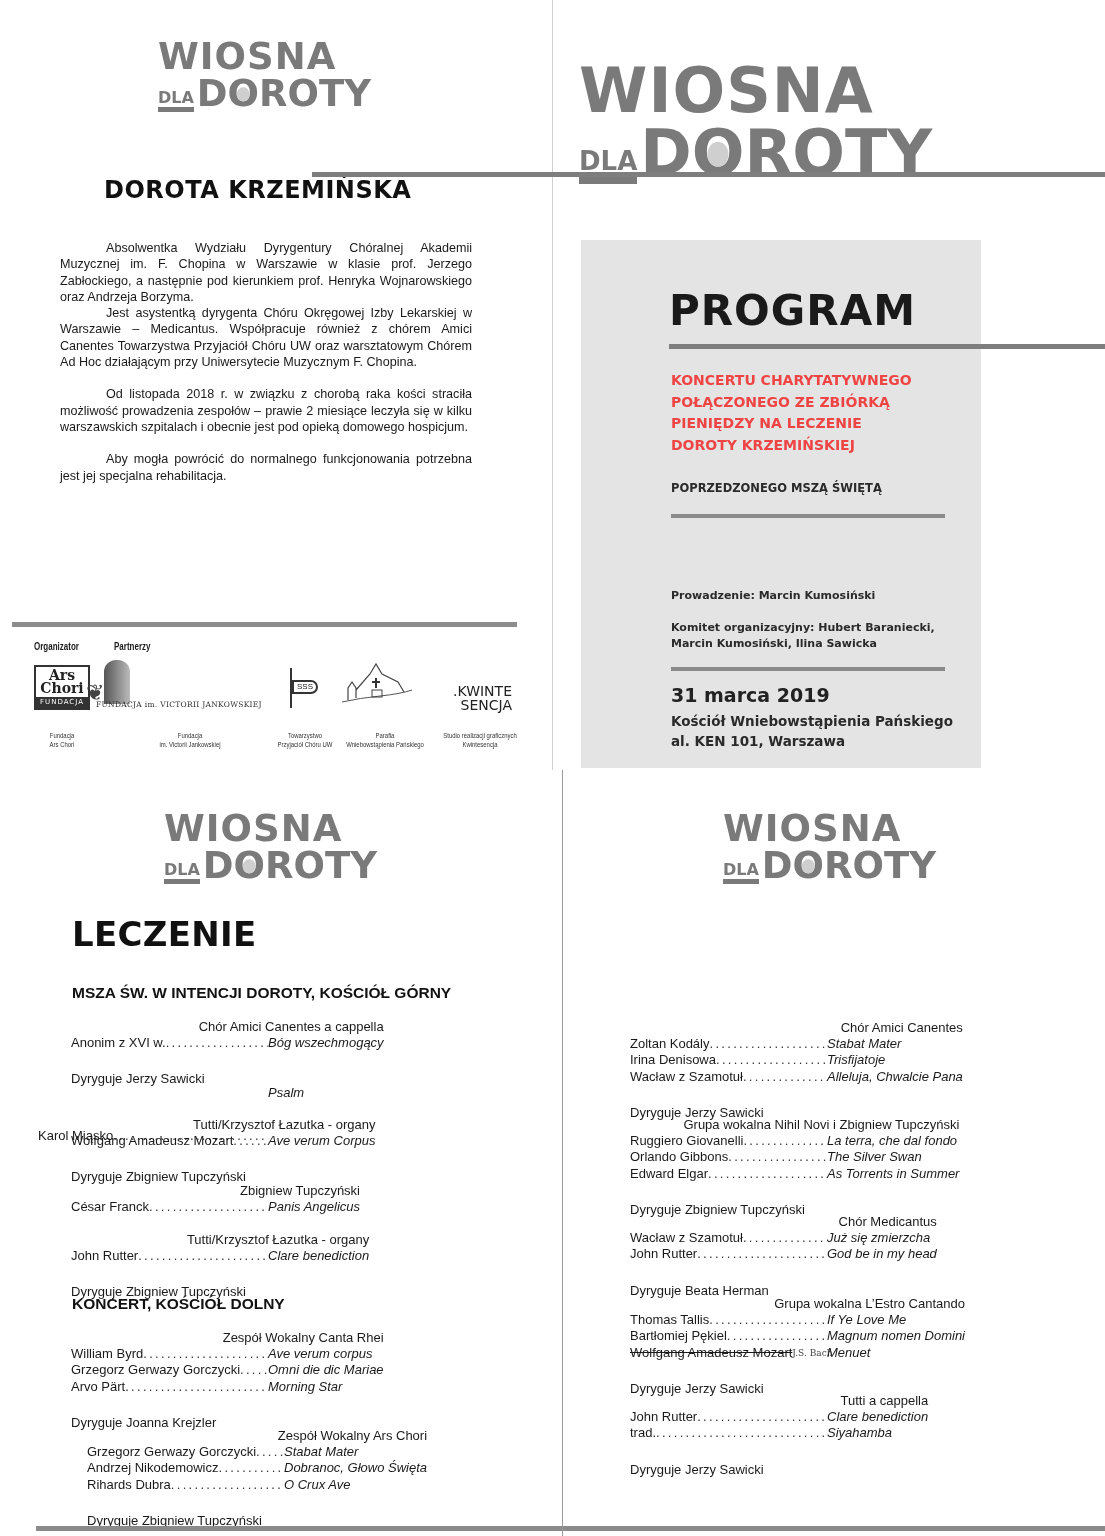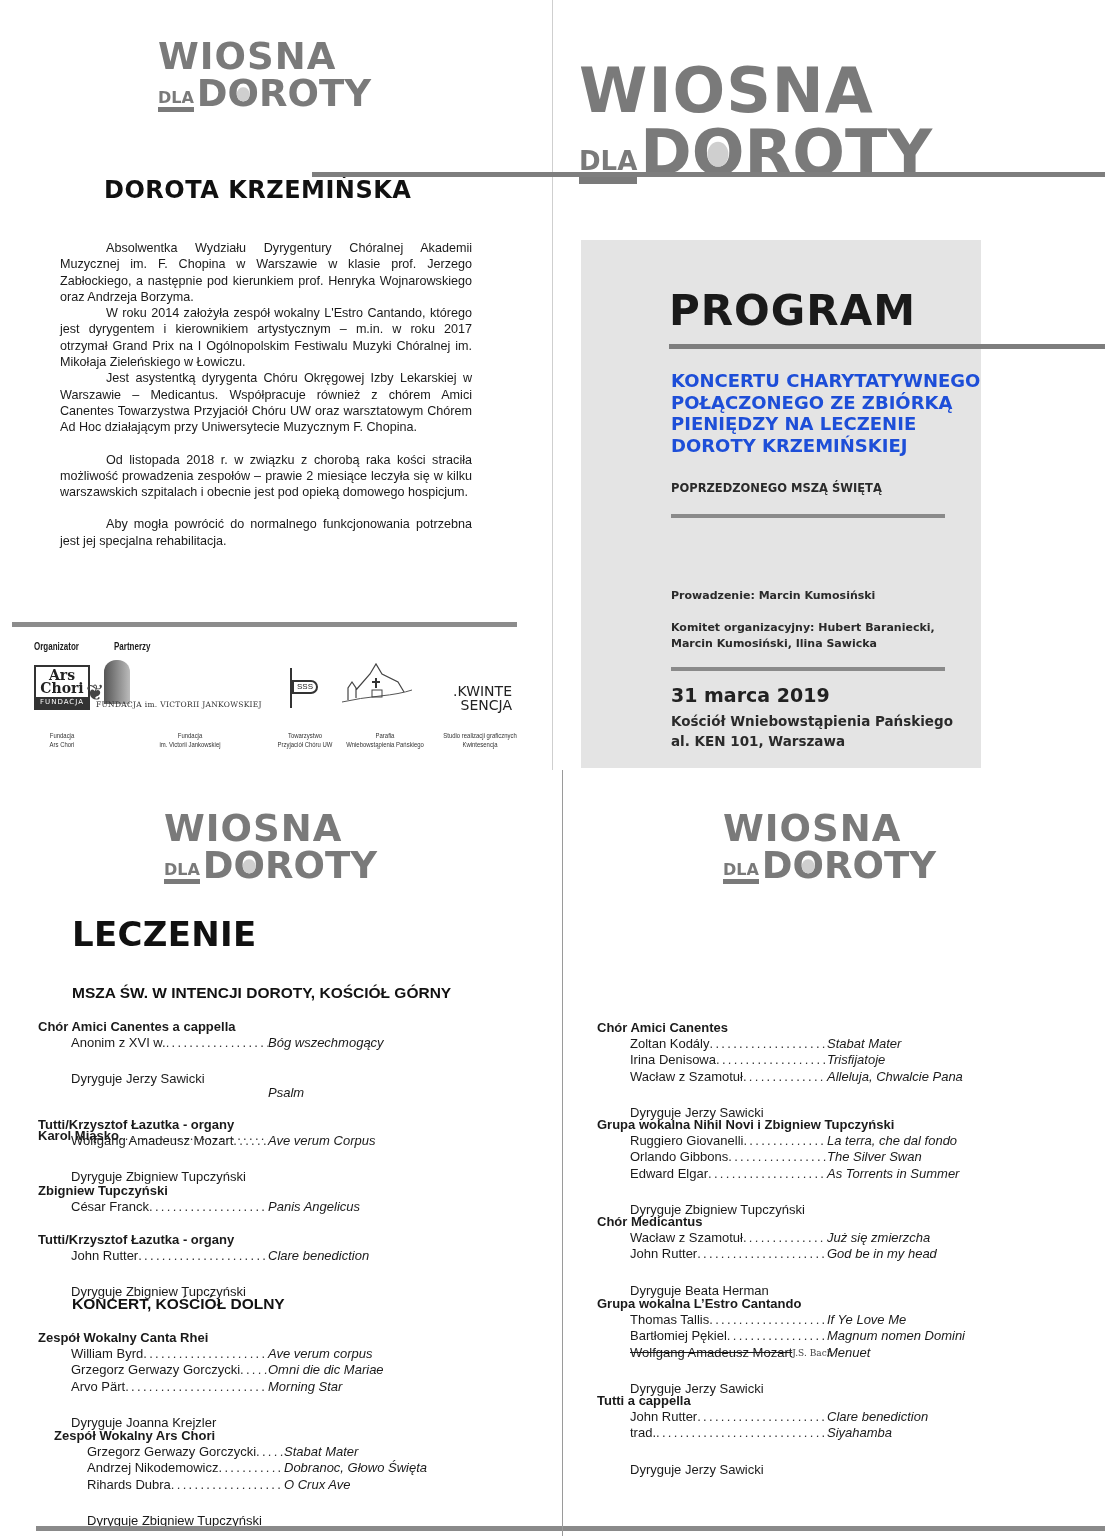--- a/index.html
+++ b/index.html
@@ -42,34 +42,34 @@
   .tow .bar { position: absolute; left: 4px; top: 0; width: 2px; height: 40px; background: #333; }
   .tow .sh { position: absolute; left: 6px; top: 12px; width: 26px; height: 14px; border: 2px solid #333; border-radius: 0 8px 8px 0; font-size: 8px; text-align: center; line-height: 10px; }
   .par { left: 340px; top: 660px; width: 74px; height: 46px; }
   .kwi { left: 432px; top: 684px; font-family: "DejaVu Sans", sans-serif; font-size: 14px; line-height: 14px; color: #222; text-align: right; width: 80px; }
   .cap { position: absolute; top: 731px; font-size: 7px; line-height: 9px; text-align: center; color: #333; transform: scaleX(0.85); }
 
   
   .prog-panel { position: absolute; left: 28px; top: 240px; width: 400px; height: 528px; background: #e4e4e4; }
   .prog-title { position: absolute; left: 116px; top: 286px; font-family: "DejaVu Sans", sans-serif; font-size: 42px; font-weight: bold; color: #1a1a1a; letter-spacing: 1px; }
   .rule-prog { position: absolute; left: 116px; top: 344px; width: 437px; height: 5px; background: #7e7e7e; }
-  .prog-sub { position: absolute; left: 118px; top: 370px; font-family: "DejaVu Sans", sans-serif; font-size: 18px; font-weight: bold; line-height: 21.5px; color: #1d4ed8; }
+  .prog-sub { position: absolute; left: 118px; top: 370px; font-family: "DejaVu Sans", sans-serif; font-size: 14px; font-weight: bold; line-height: 21.5px; color: #ef4444; }
   .prog-sub2 { position: absolute; left: 118px; top: 481px; font-family: "DejaVu Sans", sans-serif; font-size: 11.5px; font-weight: bold; color: #2a2a2a; }
   .rule-prog2 { position: absolute; left: 118px; top: 514px; width: 274px; height: 4px; background: #8a8a8a; }
   .prog-info { position: absolute; left: 118px; font-family: "DejaVu Sans", sans-serif; font-size: 11px; line-height: 16px; color: #2a2a2a; font-weight: 600; }
   .rule-prog3 { position: absolute; left: 118px; top: 667px; width: 274px; height: 4px; background: #8a8a8a; }
   .prog-date { position: absolute; left: 118px; top: 684px; font-family: "DejaVu Sans", sans-serif; font-size: 19px; font-weight: bold; color: #222; }
   .prog-place { position: absolute; left: 118px; top: 711px; font-family: "DejaVu Sans", sans-serif; font-size: 13.5px; line-height: 20px; font-weight: bold; color: #2a2a2a; }
 
   
   .rep-title { position: absolute; left: 72px; top: 144px; font-family: "DejaVu Sans", sans-serif; font-size: 34px; font-weight: bold; color: #111; letter-spacing: 0.3px; }
   .rule-rep { position: absolute; left: 312px; top: 172px; width: 793px; height: 5px; background: #7e7e7e; }
   .sect { position: absolute; left: 72px; font-size: 15.5px; font-weight: bold; color: #111; }
   .grp { position: absolute; font-size: 13px; line-height: 16.2px; color: #1a1a1a; }
-  .grp .gh { font-weight: bold; }
+  .grp .gh { font-weight: normal; text-align: right; }
   .grp .row { display: flex; padding-left: 33px; white-space: nowrap; }
   .grp .comp { flex: none; }
   .grp .dots { flex: none; overflow: hidden; color: #333; letter-spacing: 2.3px; }
   .grp .work { font-style: italic; flex: none; }
   .grp .cond { padding-left: 33px; margin-top: 20px; }
   .grp .dl { width: 230px; display: flex; }
   .grp .dl .dots { flex: 1; text-align: left; }
   .strike { text-decoration: line-through; }
   .hand { font-family: "DejaVu Serif", serif; font-size: 9px; color: #444; }
   .rule-bottom { position: absolute; top: 756px; height: 5px; background: #8a8a8a; }
@@ -83,21 +83,20 @@
     <span class="l2">
         <span class="dla">DLA</span>
         <span>D</span>
         <span class="o">O</span>
         <span>ROTY</span>
       </span>
   </div>
   <div class="bio-title">DOROTA KRZEMIŃSKA</div>
   <div class="bio">
     <p>Absolwentka Wydziału Dyrygentury Chóralnej Akademii Muzycznej im. F. Chopina w Warszawie w klasie prof. Jerzego Zabłockiego, a następnie pod kierunkiem prof. Henryka Wojnarowskiego oraz Andrzeja Borzyma.</p>
-    <p>W roku 2014 założyła zespół wokalny L'Estro Cantando, którego jest dyrygentem i kierownikiem artystycznym – m.in. w roku 2017 otrzymał Grand Prix na I Ogólnopolskim Festiwalu Muzyki Chóralnej im. Mikołaja Zieleńskiego w Łowiczu.</p>
     <p>Jest asystentką dyrygenta Chóru Okręgowej Izby Lekarskiej w Warszawie – Medicantus. Współpracuje również z chórem Amici Canentes Towarzystwa Przyjaciół Chóru UW oraz warsztatowym Chórem Ad Hoc działającym przy Uniwersytecie Muzycznym F. Chopina.</p>
     <p class="gap">Od listopada 2018 r. w związku z chorobą raka kości straciła możliwość prowadzenia zespołów – prawie 2 miesiące leczyła się w kilku warszawskich szpitalach i obecnie jest pod opieką domowego hospicjum.</p>
     <p class="gap">Aby mogła powrócić do normalnego funkcjonowania potrzebna jest jej specjalna rehabilitacja.</p>
   </div>
   <div class="rule-p1"></div>
   <div class="sponsor-head" style="left:34px;">Organizator</div>
   <div class="sponsor-head" style="left:114px;">Partnerzy</div>
 
   <div class="logo-box ars">
     <div>Ars</div>

